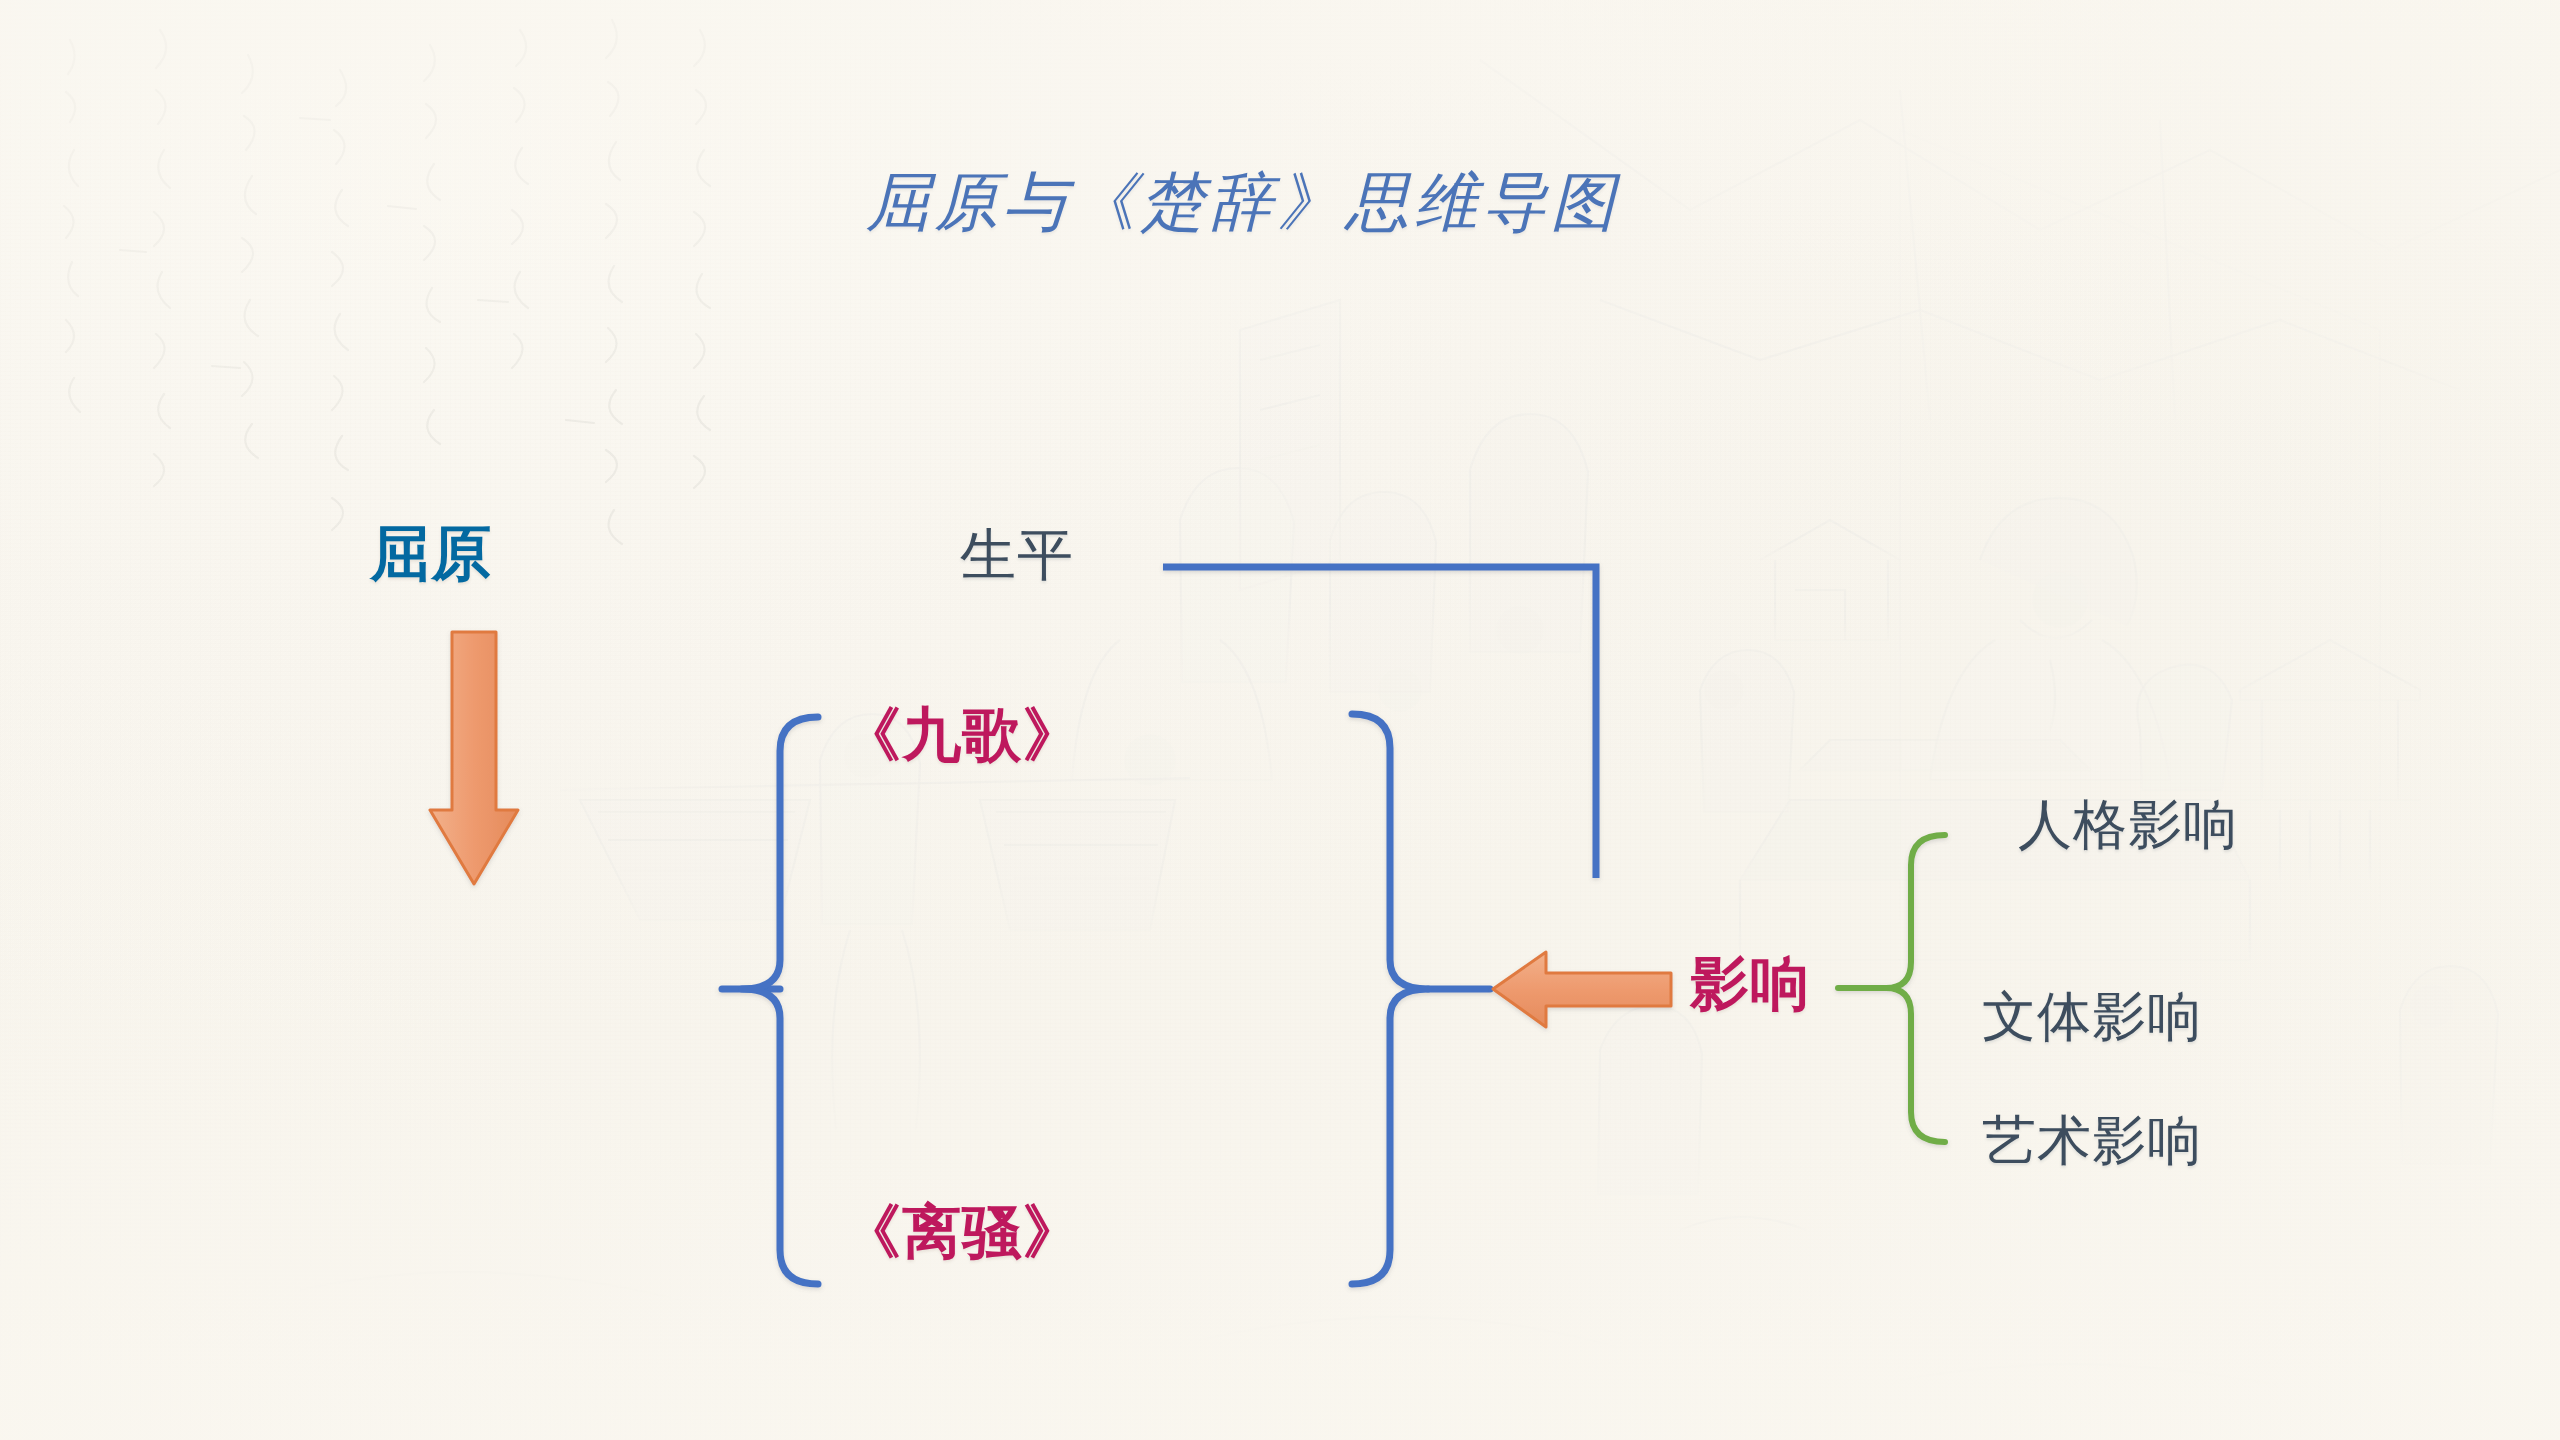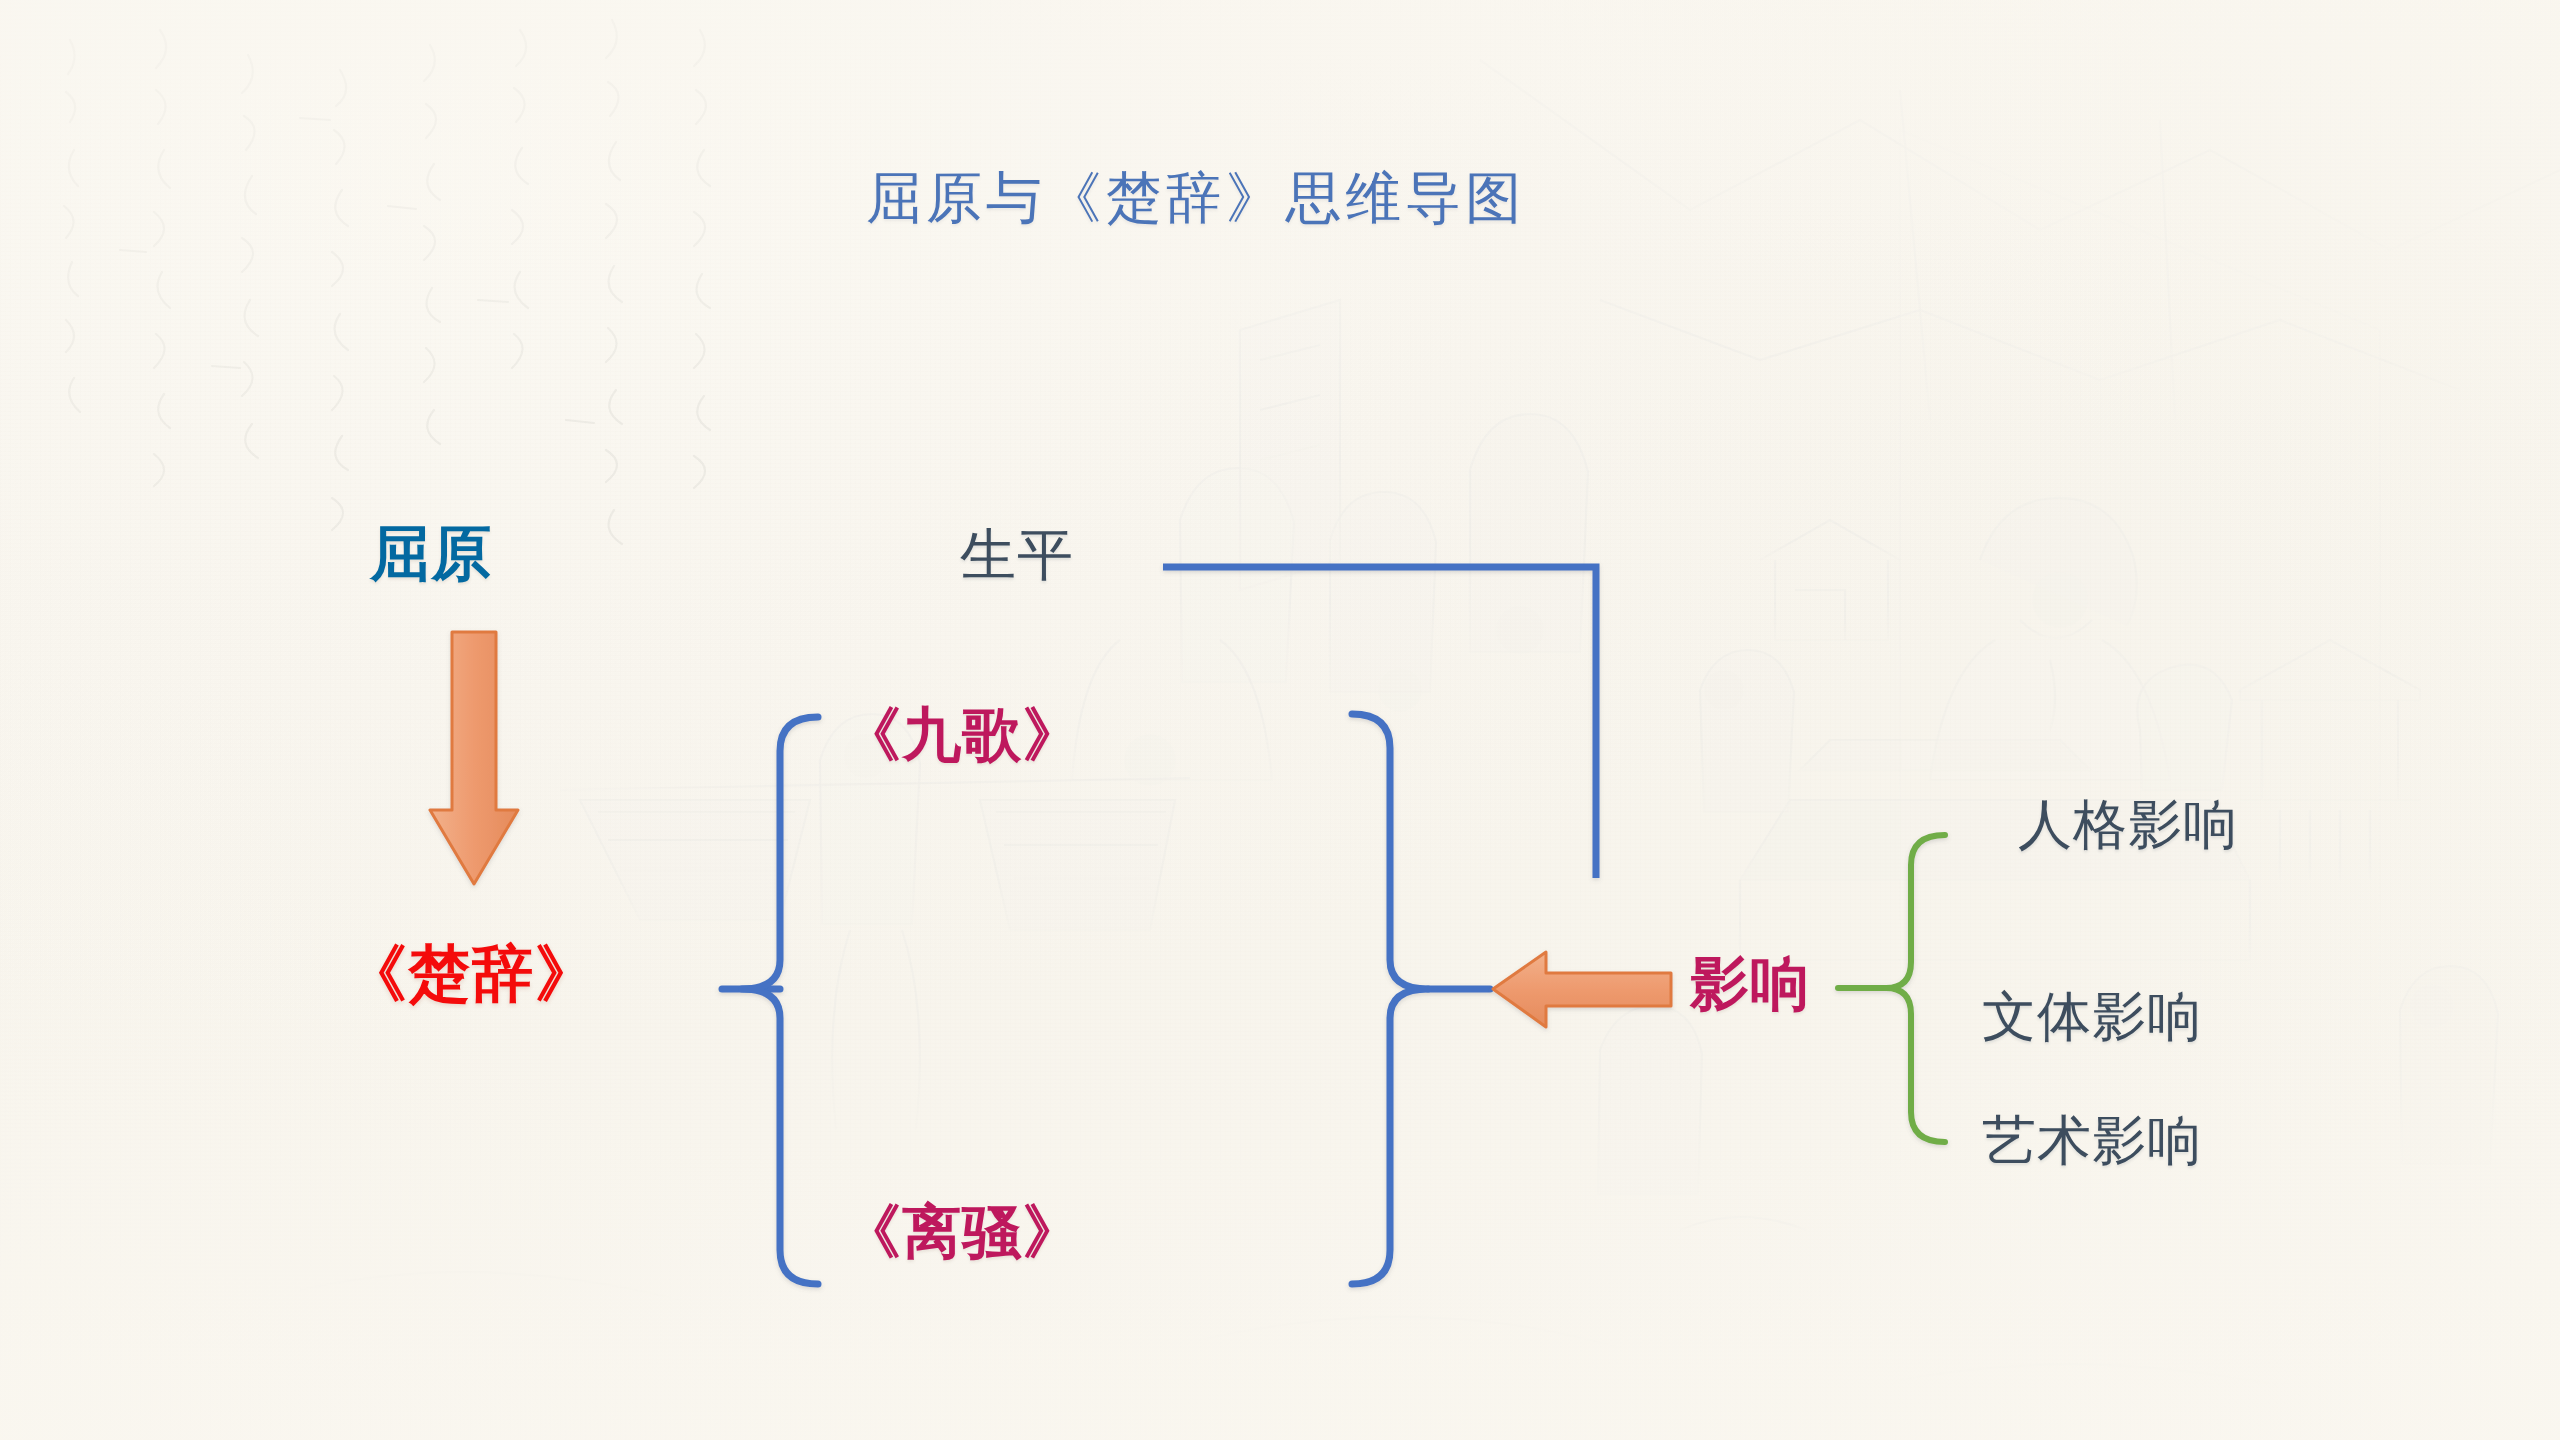--- a/index.html
+++ b/index.html
@@ -64,25 +64,26 @@
   }
 
   
   .node {
     position: absolute;
     white-space: nowrap;
     line-height: 1;
     letter-spacing: 0.02em;
   }
   .node-title {
-    font-size: 56px;
+    font-size: 64px;
     color: #4b74b8;
     letter-spacing: 0.07em;
     font-weight: 400;
     text-shadow: 0 2px 3px rgba(120,120,130,0.12);
+    font-style: italic;
   }
   .node-orange {
     font-size: 60px;
     color: #0369a1;
     font-weight: 700;
     text-shadow: 0 2px 3px rgba(120,100,80,0.14);
   }
   .node-orange-sm {
     font-size: 59px;
     color: #be185d;
@@ -302,21 +303,20 @@
                L452,810 Z" fill="url(#arrowGradV)" stroke="#e07a40" stroke-width="3" stroke-linejoin="round" filter="url(#softShadow)"></path>
     </g>
   </svg>
 
   <div class="node node-title" style="left:866px; top:170px;">屈原与《楚辞》思维导图</div>
 
   <div class="node node-orange" style="left:370px; top:524px;">屈原</div>
 
   <div class="node node-dark" style="left:960px; top:527px;">生平</div>
 
-  <div class="node node-red" style="left:345px; top:943px;">《楚辞》</div>
 
   <div class="node node-orange-sm" style="left:842px; top:706px;">《九歌》</div>
 
 
   <div class="node node-orange-sm" style="left:842px; top:1203px;">《离骚》</div>
 
   <div class="node node-orange-sm" style="left:1690px; top:955px;">影响</div>
 
   <div class="node node-dark-sm" style="left:1982px; top:797px;margin-left:36px;">人格影响</div>
 

